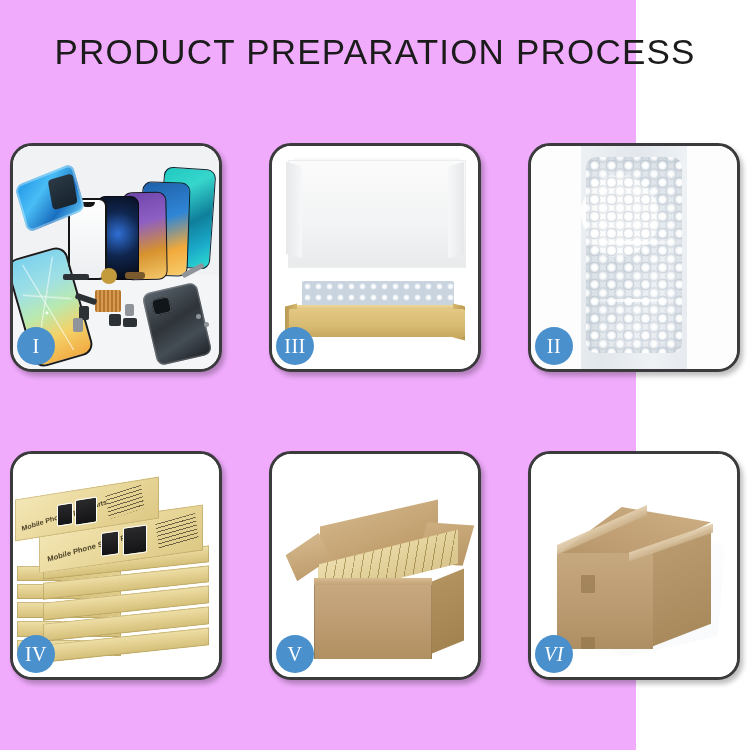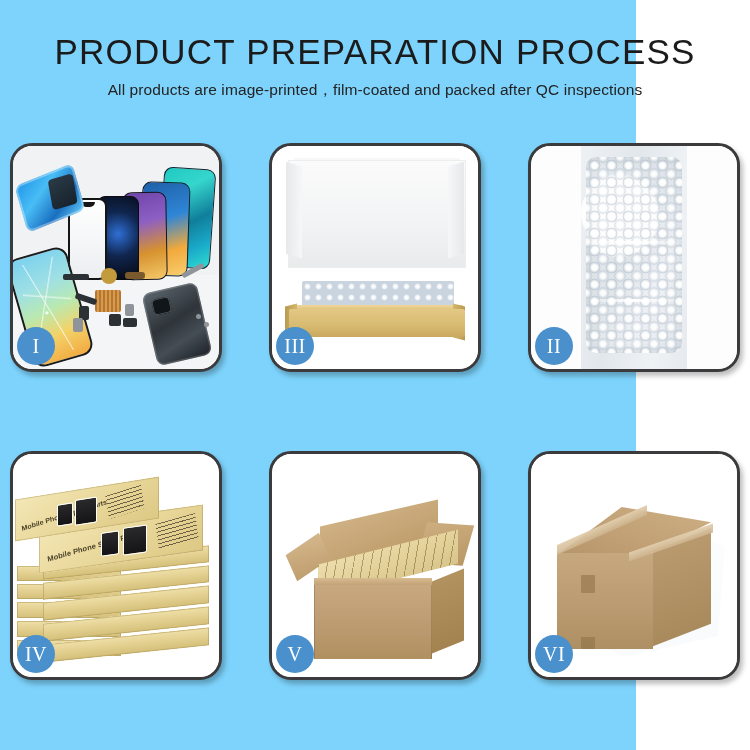--- a/index.html
+++ b/index.html
@@ -10,21 +10,21 @@
     width: 750px;
     height: 750px;
     background: #ffffff;
     font-family: "Liberation Sans", sans-serif;
     overflow: hidden;
   }
   .page {
     position: relative;
     width: 636px;
     height: 750px;
-    background: #7dd3fc;
+    background: #f0abfc;
   }
 
   
   .header {
     position: absolute;
     top: 32px;
     left: 0;
     width: 750px;
     text-align: center;
   }
@@ -397,21 +397,21 @@
     width: 46px; height: 42px;
     background: linear-gradient(160deg,#cdae80,#b99765);
     transform: rotate(16deg) skewY(-12deg);
   }
   .ct-fold {
     position: absolute;
     background: rgba(110,88,55,0.35);
   }
 
   
-  .scene-sealed { background: #ffffff; }
+  .scene-sealed { background: #ffffff; font-style: italic; }
   .sc-front {
     position: absolute;
     left: 26px; bottom: 28px;
     width: 96px; height: 96px;
     background: linear-gradient(180deg,#c6a87f 0%,#bb9b71 55%,#ae8f63 100%);
   }
   .sc-side {
     position: absolute;
     left: 122px; bottom: 42px;
     width: 58px; height: 96px;
@@ -439,21 +439,20 @@
     background: linear-gradient(160deg, rgba(255,255,255,0.7), rgba(235,240,244,0.35));
   }
 </style>
 </head>
 <body>
 
 <div class="page">
 
   <div class="header">
     <div class="title">PRODUCT PREPARATION PROCESS</div>
-    <div class="subtitle">All products are image-printed，film-coated and packed after QC inspections</div>
   </div>
 
   <div class="grid">
 
     <div class="panel">
       <div class="panel-media scene-parts">
         <div class="bgsplit"></div>
 
         <div class="ph ph-teal"></div>
         <div class="ph ph-blue"></div>

